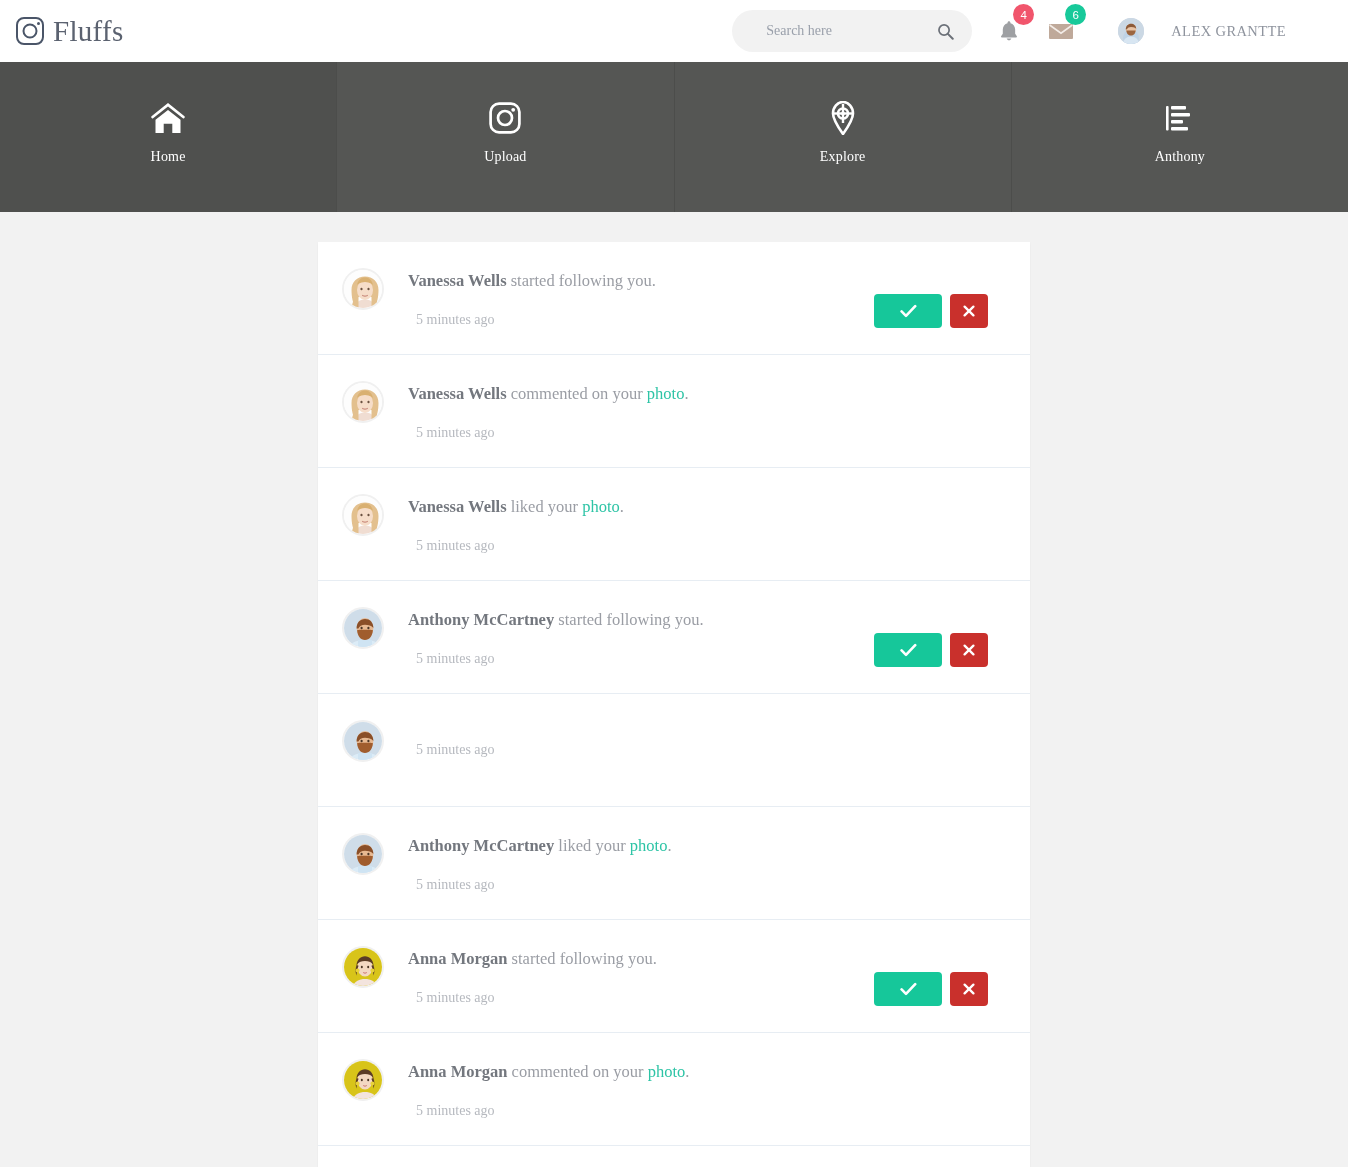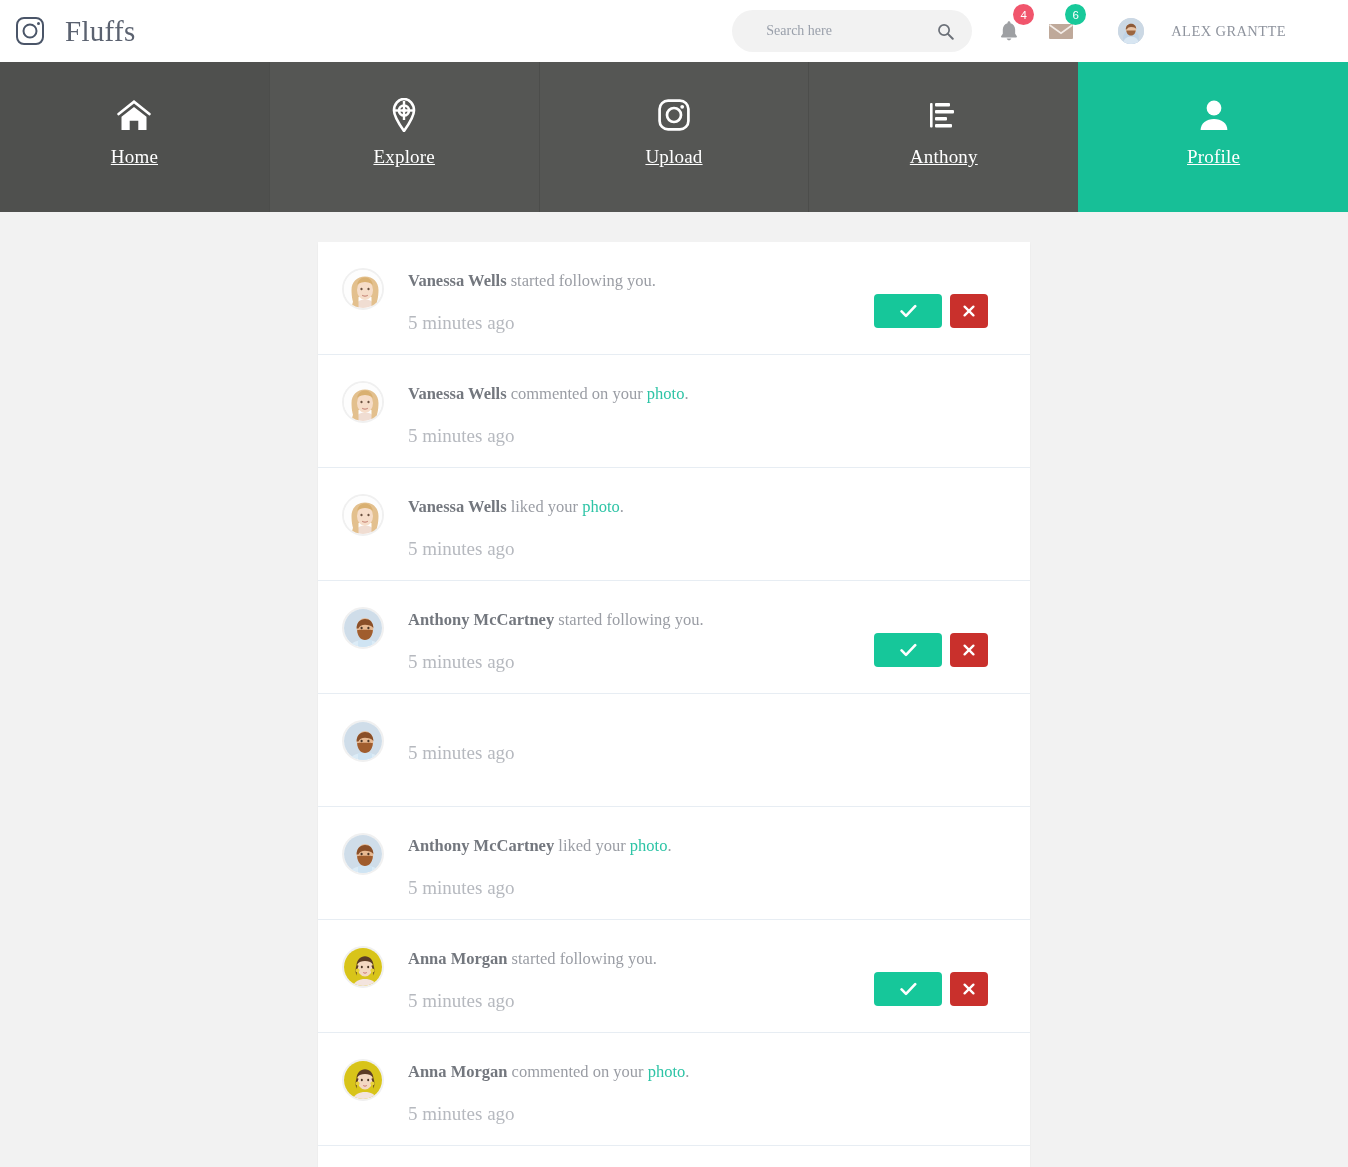--- a/index.html
+++ b/index.html
@@ -12,21 +12,21 @@
 
   
   .topbar {
     height: 62px;
     background: #ffffff;
     display: flex;
     align-items: center;
     padding: 0 0 0 16px;
     position: relative;
   }
-  .brand { display: flex; align-items: center; gap: 21px; }
+  .brand { display: flex; align-items: center; gap: 9px; }
   .brand-mark {
     width: 28px; height: 28px;
     border: 2.5px solid #4a5568;
     border-radius: 8px;
     position: relative;
     display: block;
   }
   .brand-mark::before {
     content: "";
     position: absolute;
@@ -115,21 +115,21 @@
     display: flex; flex-direction: column;
     align-items: center; justify-content: center;
     color: #ffffff;
     background: #555654;
     border-left: 1px solid rgba(0,0,0,.10);
     padding-bottom: 8px;
   }
   .nav-item:first-child { border-left: none; background: #4f504e; }
   .nav-item.active { background: #17bf97; border-left-color: rgba(0,0,0,0); }
   .nav-icon { height: 34px; display: flex; align-items: center; justify-content: center; margin-bottom: 14px; }
-  .nav-label { font-size: 19px; letter-spacing: .2px; text-decoration: underline; }
+  .nav-label { font-size: 14px; letter-spacing: .2px; }
 
   
   .page { padding: 30px 0 0 0; display: flex; justify-content: center; }
   .card {
     width: 712px;
     background: #ffffff;
     box-shadow: 0 1px 2px rgba(0,0,0,.05);
   }
   .notif {
     position: relative;
@@ -151,22 +151,23 @@
   .notif-body { flex: 1; padding-top: 2px; }
   .notif-text {
     font-size: 16.5px;
     color: #9a9da4;
     line-height: 1.35;
   }
   .notif-text .who { font-weight: bold; color: #73777e; }
   .notif-text .lnk { color: #2ec4a6; }
   .notif-time {
     margin-top: 20px;
-    font-size: 19px;
+    font-size: 14px;
     color: #b6b9bf;
+    margin-left: 8px;
   }
   .notif-actions {
     position: absolute;
     right: 42px;
     bottom: 26px;
     display: flex;
     gap: 8px;
   }
   .act-btn {
     width: 68px; height: 34px;
@@ -233,63 +234,54 @@
 
 <div class="navbar">
     <div class="nav-item">
       <span class="nav-icon">
         <svg width="36" height="32" viewBox="0 0 36 32">
           <path d="M18 1 1.5 14.2a1.3 1.3 0 0 0 1.6 2L18 4.6l14.9 11.6a1.3 1.3 0 0 0 1.6-2z" fill="#fff"></path>
           <path d="M18 8 5.5 17.8V31h8.2v-9.2h8.6V31h8.2V17.8z" fill="#fff"></path>
         </svg>
       </span>
       <span class="nav-label">Home</span>
+    </div>
+    <div class="nav-item">
+      <span class="nav-icon">
+        <svg width="32" height="32" viewBox="0 0 32 32">
+          <rect x="1.6" y="1.6" width="28.8" height="28.8" rx="8.5" fill="none" stroke="#fff" stroke-width="2.7"></rect>
+          <circle cx="16" cy="16" r="7" fill="none" stroke="#fff" stroke-width="2.7"></circle>
+          <circle cx="24.2" cy="7.8" r="1.9" fill="#fff"></circle>
+        </svg>
+      </span>
+      <span class="nav-label">Upload</span>
     </div>
     <div class="nav-item">
       <span class="nav-icon">
         <svg width="32" height="34" viewBox="0 0 32 34">
           <path d="M16 1c-5.5 0-10 5-10 11.5S16 33 16 33s10-14 10-20.5S21.5 1 16 1z" fill="none" stroke="#fff" stroke-width="2.6"></path>
           <circle cx="16" cy="12.5" r="5" fill="none" stroke="#fff" stroke-width="2.6"></circle>
           <line x1="16" y1="3" x2="16" y2="22" stroke="#fff" stroke-width="2.4"></line>
           <line x1="6.5" y1="12.5" x2="25.5" y2="12.5" stroke="#fff" stroke-width="2.4"></line>
           <circle cx="16" cy="12.5" r="1.9" fill="#fff"></circle>
         </svg>
       </span>
       <span class="nav-label">Explore</span>
     </div>
     <div class="nav-item">
       <span class="nav-icon">
-        <svg width="32" height="32" viewBox="0 0 32 32">
-          <rect x="1.6" y="1.6" width="28.8" height="28.8" rx="8.5" fill="none" stroke="#fff" stroke-width="2.7"></rect>
-          <circle cx="16" cy="16" r="7" fill="none" stroke="#fff" stroke-width="2.7"></circle>
-          <circle cx="24.2" cy="7.8" r="1.9" fill="#fff"></circle>
-        </svg>
-      </span>
-      <span class="nav-label">Upload</span>
-    </div>
-    <div class="nav-item">
-      <span class="nav-icon">
         <svg width="30" height="30" viewBox="0 0 30 30">
           <rect x="6" y="3" width="15" height="3.6" rx="1" fill="#fff"></rect>
           <rect x="6" y="10" width="19" height="3.6" rx="1" fill="#fff"></rect>
           <rect x="6" y="17" width="12" height="3.6" rx="1" fill="#fff"></rect>
           <rect x="6" y="24" width="17" height="3.6" rx="1" fill="#fff"></rect>
           <rect x="1" y="3" width="2.6" height="24.6" rx="1" fill="#fff"></rect>
         </svg>
       </span>
       <span class="nav-label">Anthony</span>
-    </div>
-    <div class="nav-item active">
-      <span class="nav-icon">
-        <svg width="30" height="32" viewBox="0 0 30 32">
-          <circle cx="15" cy="9" r="7.4" fill="#fff"></circle>
-          <path d="M1.6 31c0-6.6 6-11 13.4-11s13.4 4.4 13.4 11z" fill="#fff"></path>
-        </svg>
-      </span>
-      <span class="nav-label">Profile</span>
     </div>
   </div>
 
 <div class="page">
   <div class="card">
       <div class="notif">
         <div class="notif-inner">
           <div class="avatar">
             <svg viewBox="0 0 42 42" width="42" height="42">
               <rect width="42" height="42" fill="#fdfdfd"></rect>

